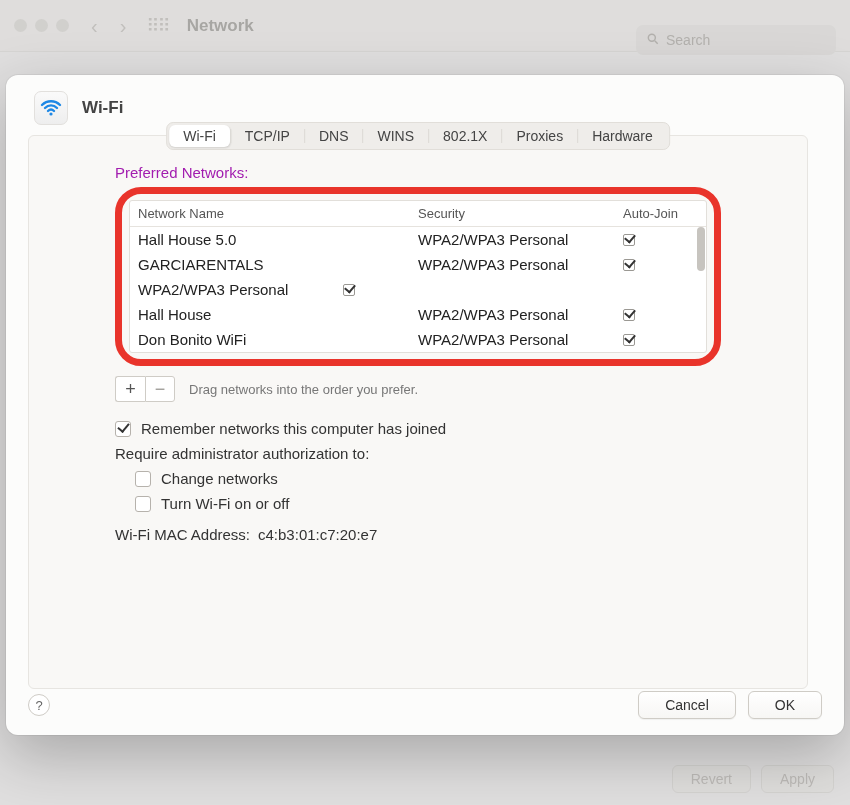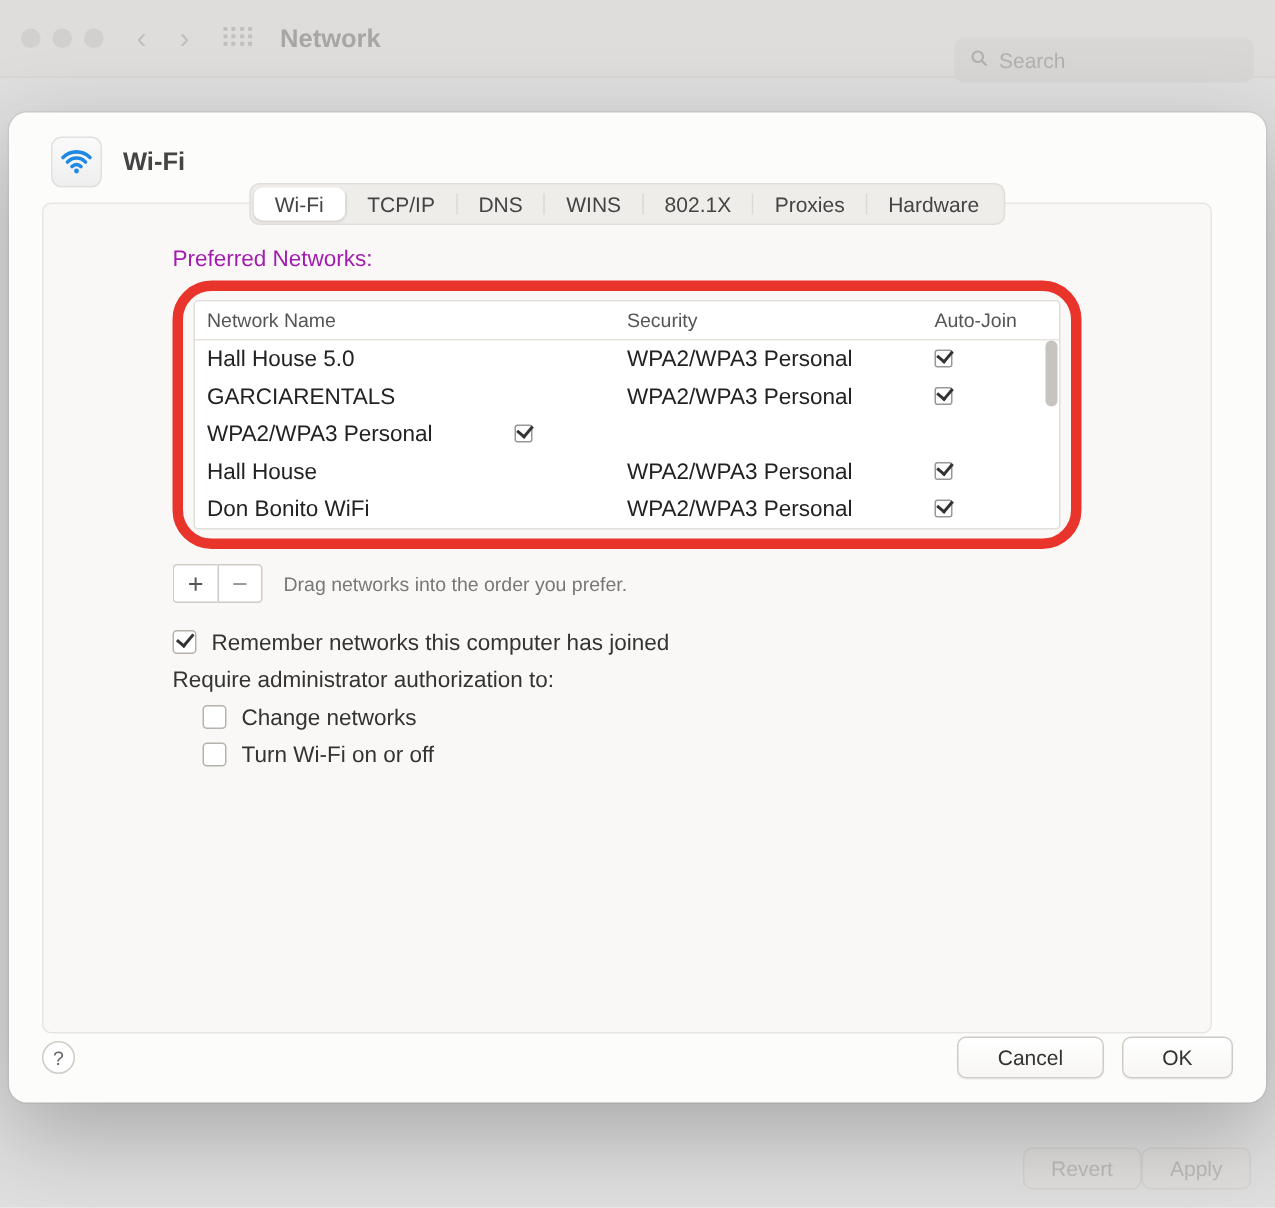--- a/index.html
+++ b/index.html
@@ -39,21 +39,21 @@
     position: absolute; right: 14px; top: 11px;
     width: 200px; height: 30px;
     background: #e4e2df; border-radius: 7px;
     display: flex; align-items: center;
     color: #a5a19c; padding-left: 10px; gap: 6px;
     font-size: 14px;
     margin-top: 14px;
   }
   .parent-footer {
     position: absolute; bottom: 12px; right: 16px;
-    display: flex; gap: 0;
+    display: flex; gap: 10px;
   }
   .parent-footer button {
     height: 28px; padding: 0 18px;
     border-radius: 6px; border: 1px solid #dcdad6;
     background: #efedea; color: #b6b2ad;
     font-size: 14px;
   }
 
   
   .sheet {
@@ -175,21 +175,21 @@
     width: 30px; height: 26px;
     background: #fff; border:1px solid #cfccc6;
     font-size: 18px; color:#555; line-height: 1;
     display:flex; align-items:center; justify-content:center;
   }
   .btn-pair button:first-child { border-right: none; border-radius: 3px 0 0 3px;}
   .btn-pair button:last-child  { border-radius: 0 3px 3px 0; color:#9a9893;}
   .hint { font-size: 13px; color: #777; }
 
   .check-row {
-    display: flex; align-items: flex-start; gap: 10px;
+    display: flex; align-items: center; gap: 10px;
     font-size: 15px; color:#333; margin-bottom: 8px;
   }
   .check-row.indent { margin-left: 20px; }
   .box {
     width: 16px; height: 16px; border:1px solid #b6b2ac; border-radius:3px;
     background:#fff; display:inline-block; position:relative; flex: 0 0 16px;
   }
   .box.checked::after{
     content:""; position:absolute; left:2px; top:1px;
     width:9px; height:5px; border-left:2px solid #333; border-bottom:2px solid #333;
@@ -337,20 +337,24 @@
 
       <div class="check-row indent">
         <span class="box"></span>
         <span>Change networks</span>
       </div>
       <div class="check-row indent">
         <span class="box"></span>
         <span>Turn Wi-Fi on or off</span>
       </div>
 
+      <div class="mac-row">
+        <span>Wi-Fi MAC Address:</span>
+        <span>c4:b3:01:c7:20:e7</span>
+      </div>
     </div>
   </div>
 
   <div class="sheet-footer">
     <span class="help">?</span>
     <span class="spacer"></span>
     <button class="mac-btn">Cancel</button>
     <button class="mac-btn">OK</button>
   </div>
 </div>

